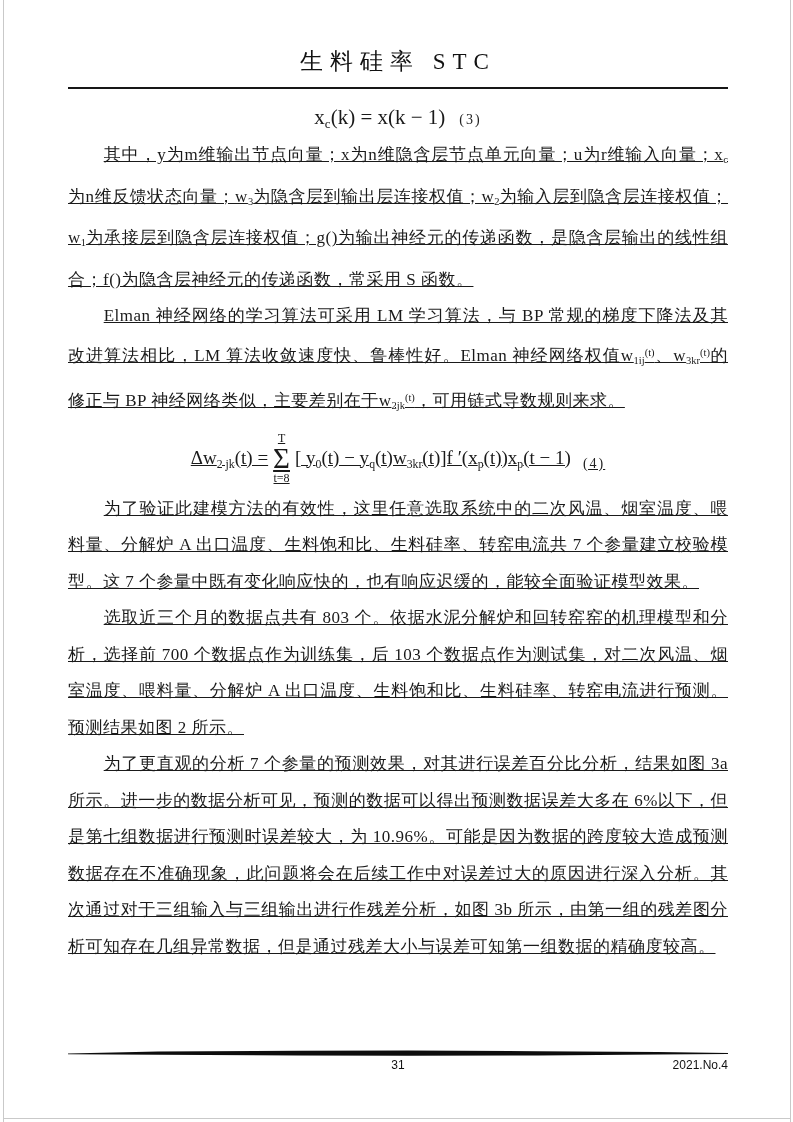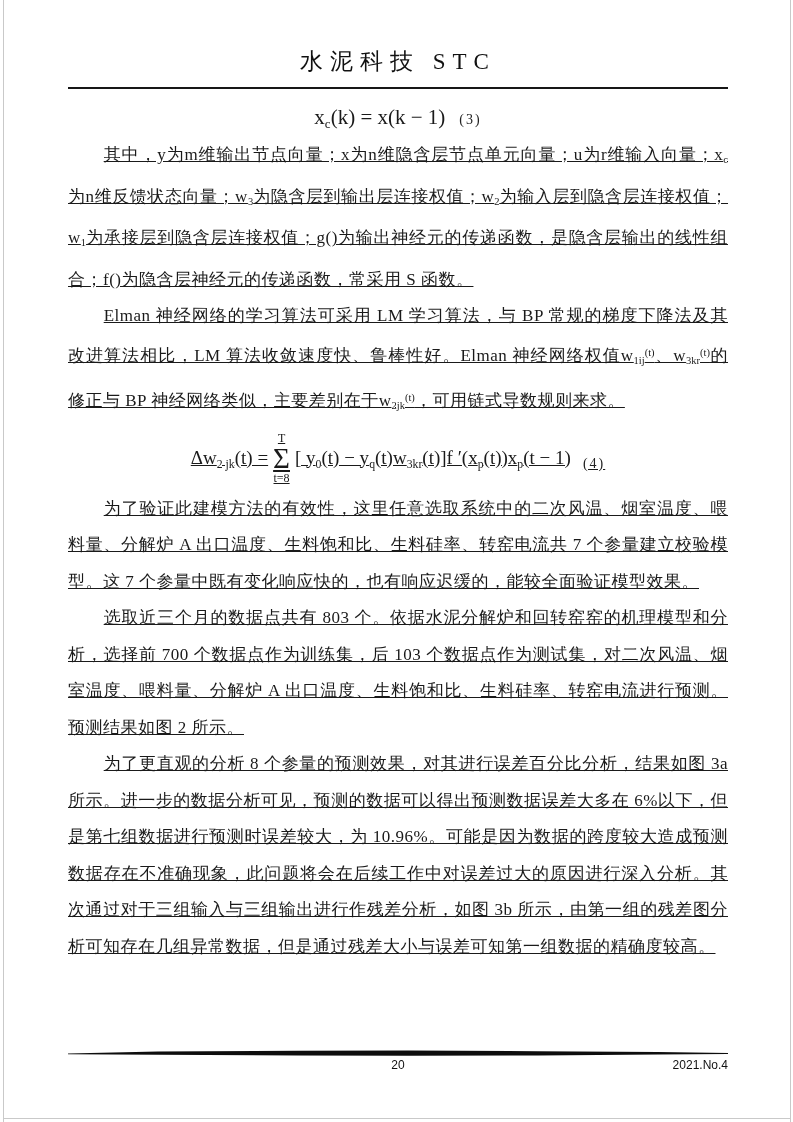--- a/index.html
+++ b/index.html
@@ -107,21 +107,21 @@
 </style>
 </head>
 <body>
 
 <div class="edge edge-left"></div>
 <div class="edge edge-right"></div>
 <div class="edge edge-bottom"></div>
 
 <div class="content">
 
-  <div class="journal-title">水泥科技 STC</div>
+  <div class="journal-title">生料硅率 STC</div>
 
   <div class="header-rule"></div>
 
 
   <div class="equation eq3">
     <span>x<sub>c</sub>(k) = x(k − 1)</span><span class="eq-num">(3)</span>
   </div>
 
   <div class="body-text">
     <p>其中，y为m维输出节点向量；x为n维隐含层节点单元向量；u为r维输入向量；x<sub>c</sub>为n维反馈状态向量；w<sub>3</sub>为隐含层到输出层连接权值；w<sub>2</sub>为输入层到隐含层连接权值；w<sub>1</sub>为承接层到隐含层连接权值；g()为输出神经元的传递函数，是隐含层输出的线性组合；f()为隐含层神经元的传递函数，常采用 S 函数。</p>
@@ -133,26 +133,26 @@
         <span class="sigma-upper">T</span>
         <span class="sigma-glyph">Σ</span>
         <span class="sigma-lower">t=8</span>
       </span>
       <span>[ y<sub>0</sub>(t) − y<sub>q</sub>(t)w<sub>3kr</sub>(t)]f ′(x<sub>p</sub>(t))x<sub>p</sub>(t − 1)</span>
       <span class="eq-num">(4)</span>
     </div>
 
     <p>为了验证此建模方法的有效性，这里任意选取系统中的二次风温、烟室温度、喂料量、分解炉 A 出口温度、生料饱和比、生料硅率、转窑电流共 7 个参量建立校验模型。这 7 个参量中既有变化响应快的，也有响应迟缓的，能较全面验证模型效果。</p>
     <p>选取近三个月的数据点共有 803 个。依据水泥分解炉和回转窑窑的机理模型和分析，选择前 700 个数据点作为训练集，后 103 个数据点作为测试集，对二次风温、烟室温度、喂料量、分解炉 A 出口温度、生料饱和比、生料硅率、转窑电流进行预测。预测结果如图 2 所示。</p>
-    <p>为了更直观的分析 8 个参量的预测效果，对其进行误差百分比分析，结果如图 3a 所示。进一步的数据分析可见，预测的数据可以得出预测数据误差大多在 6%以下，但是第七组数据进行预测时误差较大，为 10.96%。可能是因为数据的跨度较大造成预测数据存在不准确现象，此问题将会在后续工作中对误差过大的原因进行深入分析。其次通过对于三组输入与三组输出进行作残差分析，如图 3b 所示，由第一组的残差图分析可知存在几组异常数据，但是通过残差大小与误差可知第一组数据的精确度较高。</p>
+    <p>为了更直观的分析 7 个参量的预测效果，对其进行误差百分比分析，结果如图 3a 所示。进一步的数据分析可见，预测的数据可以得出预测数据误差大多在 6%以下，但是第七组数据进行预测时误差较大，为 10.96%。可能是因为数据的跨度较大造成预测数据存在不准确现象，此问题将会在后续工作中对误差过大的原因进行深入分析。其次通过对于三组输入与三组输出进行作残差分析，如图 3b 所示，由第一组的残差图分析可知存在几组异常数据，但是通过残差大小与误差可知第一组数据的精确度较高。</p>
   </div>
 
 </div>
 
 <div class="footer">
   <svg class="footer-rule-svg" width="660" height="7" viewBox="0 0 660 7">
     <polygon fill="#0d0d0d" points="0,3.4 90,1.6 230,0.8 340,0.5 470,1.2 590,2 660,3 660,3.9 590,4.6 470,5.4 340,5.8 230,5.5 90,4.8 0,4.2"></polygon>
   </svg>
   <div class="footer-meta">
-    <span class="page-number">20</span>
+    <span class="page-number">31</span>
     <span class="issue-label">2021.No.4</span>
   </div>
 </div>
 
 </body></html>

